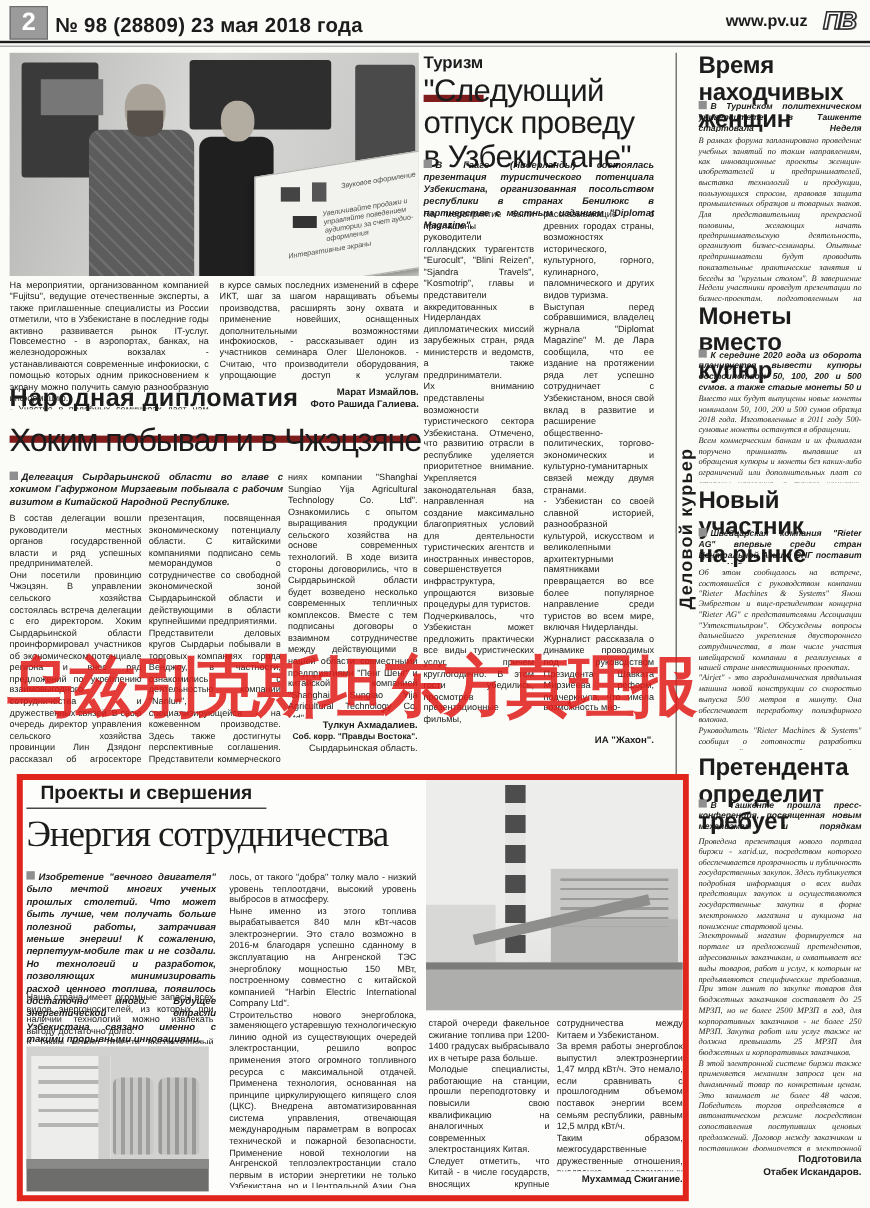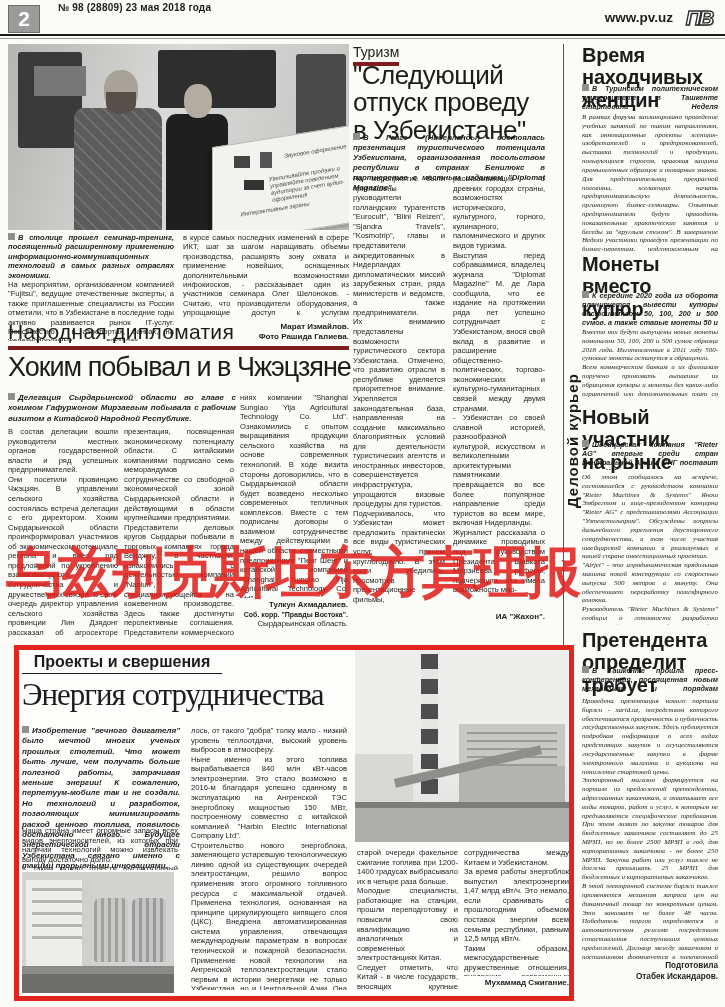--- a/index.html
+++ b/index.html
@@ -6,31 +6,31 @@
   .page{position:relative;width:725px;height:1007px;background:#fbfbf8;margin:0 auto;
         font-family:"Liberation Sans",sans-serif;color:#1c1c1c;overflow:hidden;}
   .abs{position:absolute;}
   .just{text-align:justify;}
   .ovh{overflow:hidden;}
   .pre{white-space:pre-line;}
 
   
   .pagenum{left:8px;top:5px;width:30px;height:26px;background:#9b9b9b;border:1px solid #6e6e6e;
            color:#fff;font-size:21px;font-weight:bold;text-align:center;line-height:26px;}
-  .issue{left:46px;top:2px;font-size:10px;font-weight:bold;letter-spacing:.2px;margin-left:12px;}
+  .issue{left:46px;top:12px;font-size:17px;font-weight:bold;letter-spacing:.2px;}
   .site{right:52px;top:10px;font-size:13.5px;font-weight:bold;position:absolute;}
   .logo{right:8px;top:6px;width:36px;height:24px;position:absolute;font-size:21px;font-weight:900;
         font-style:italic;color:#fff;-webkit-text-stroke:1.3px #2b2b2b;text-shadow:1px 1px 0 #999;
         letter-spacing:-2px;line-height:24px;text-align:center;}
   .hrule1{left:0;top:34px;width:725px;height:2px;background:#1b1b1b;}
   .hrule2{left:0;top:38px;width:725px;height:1px;background:#9a9a9a;}
   .vdivider{left:563px;top:44px;width:1px;height:950px;background:#555;}
 
   
-  .rubric{font-weight:normal;border-bottom:4px solid #7f1d1d;padding-bottom:2px;}
+  .rubric{font-weight:bold;border-bottom:6px solid #7f1d1d;padding-bottom:19px;}
   .lead{font-weight:bold;font-style:italic;}
   .bullet{display:inline-block;width:7px;height:7px;background:#8f8f8f;margin-right:3px;}
   .body-s{font-size:7.6px;line-height:1.26;}
   .byline{font-weight:bold;text-align:right;}
 
   
   .photo1{left:8px;top:44px;width:341px;height:186px;background:linear-gradient(105deg,#b5b5b3,#d9d9d7 45%,#c2c2c0);overflow:hidden;}
   .p1s1{left:10px;top:8px;width:64px;height:96px;background:#3a3a3a;border-radius:3px;}
   .p1s1i{left:16px;top:14px;width:52px;height:30px;background:#777;}
   .p1s2{left:150px;top:6px;width:118px;height:58px;background:#2e2e2e;border-radius:3px;}
@@ -162,21 +162,20 @@
     <div class="abs p1kiosk"></div>
     <div class="abs p1k-ico1"></div>
     <div class="abs p1k-ico2"></div>
     <div class="abs p1k-ico3"></div>
     <div class="p1note p1n1">Звуковое оформление</div>
     <div class="p1note p1n2">Увеличивайте продажи и управляйте поведением аудитории за счет аудио-оформления</div>
     <div class="p1note p1n3">Интерактивные экраны</div>
   </div>
 
   <div class="abs semA ovh">
-    <div class="capt just"><span class="bullet"></span><span class="lead">В столице прошел семинар-тренинг, посвященный расширенному применению информационно-коммуникационных технологий в самых разных отраслях экономики.</span></div>
     <div class="capt just pre">На мероприятии, организованном компанией "Fujitsu", ведущие отечественные эксперты, а также приглашенные специалисты из России отметили, что в Узбекистане в последние годы активно развивается рынок IT-услуг. Повсеместно - в аэропортах, банках, на железнодорожных вокзалах - устанавливаются современные инфокиоски, с помощью которых одним прикосновением к экрану можно получить самую разнообразную информацию.
 - Участие в подобных семинарах дает нам возможность быть</div>
   </div>
   <div class="abs semB">
     <div class="capt just ovh" style="height:86px;">в курсе самых последних изменений в сфере ИКТ, шаг за шагом наращивать объемы производства, расширять зону охвата и применение новейших, оснащенных дополнительными возможностями инфокиосков, - рассказывает один из участников семинара Олег Шелоноков. - Считаю, что производители оборудования, упрощающие доступ к услугам государственных и коммерческих организаций, не должны расслабляться, видя высокий спрос на продукцию. Активно продвигая свой товар, они могут ускорить процесс создания удобств гражданам.</div>
     <div class="sem-byline byline">
       <div>Марат Измайлов.</div>
       <div>Фото Рашида Галиева.</div>
     </div>
   </div>

